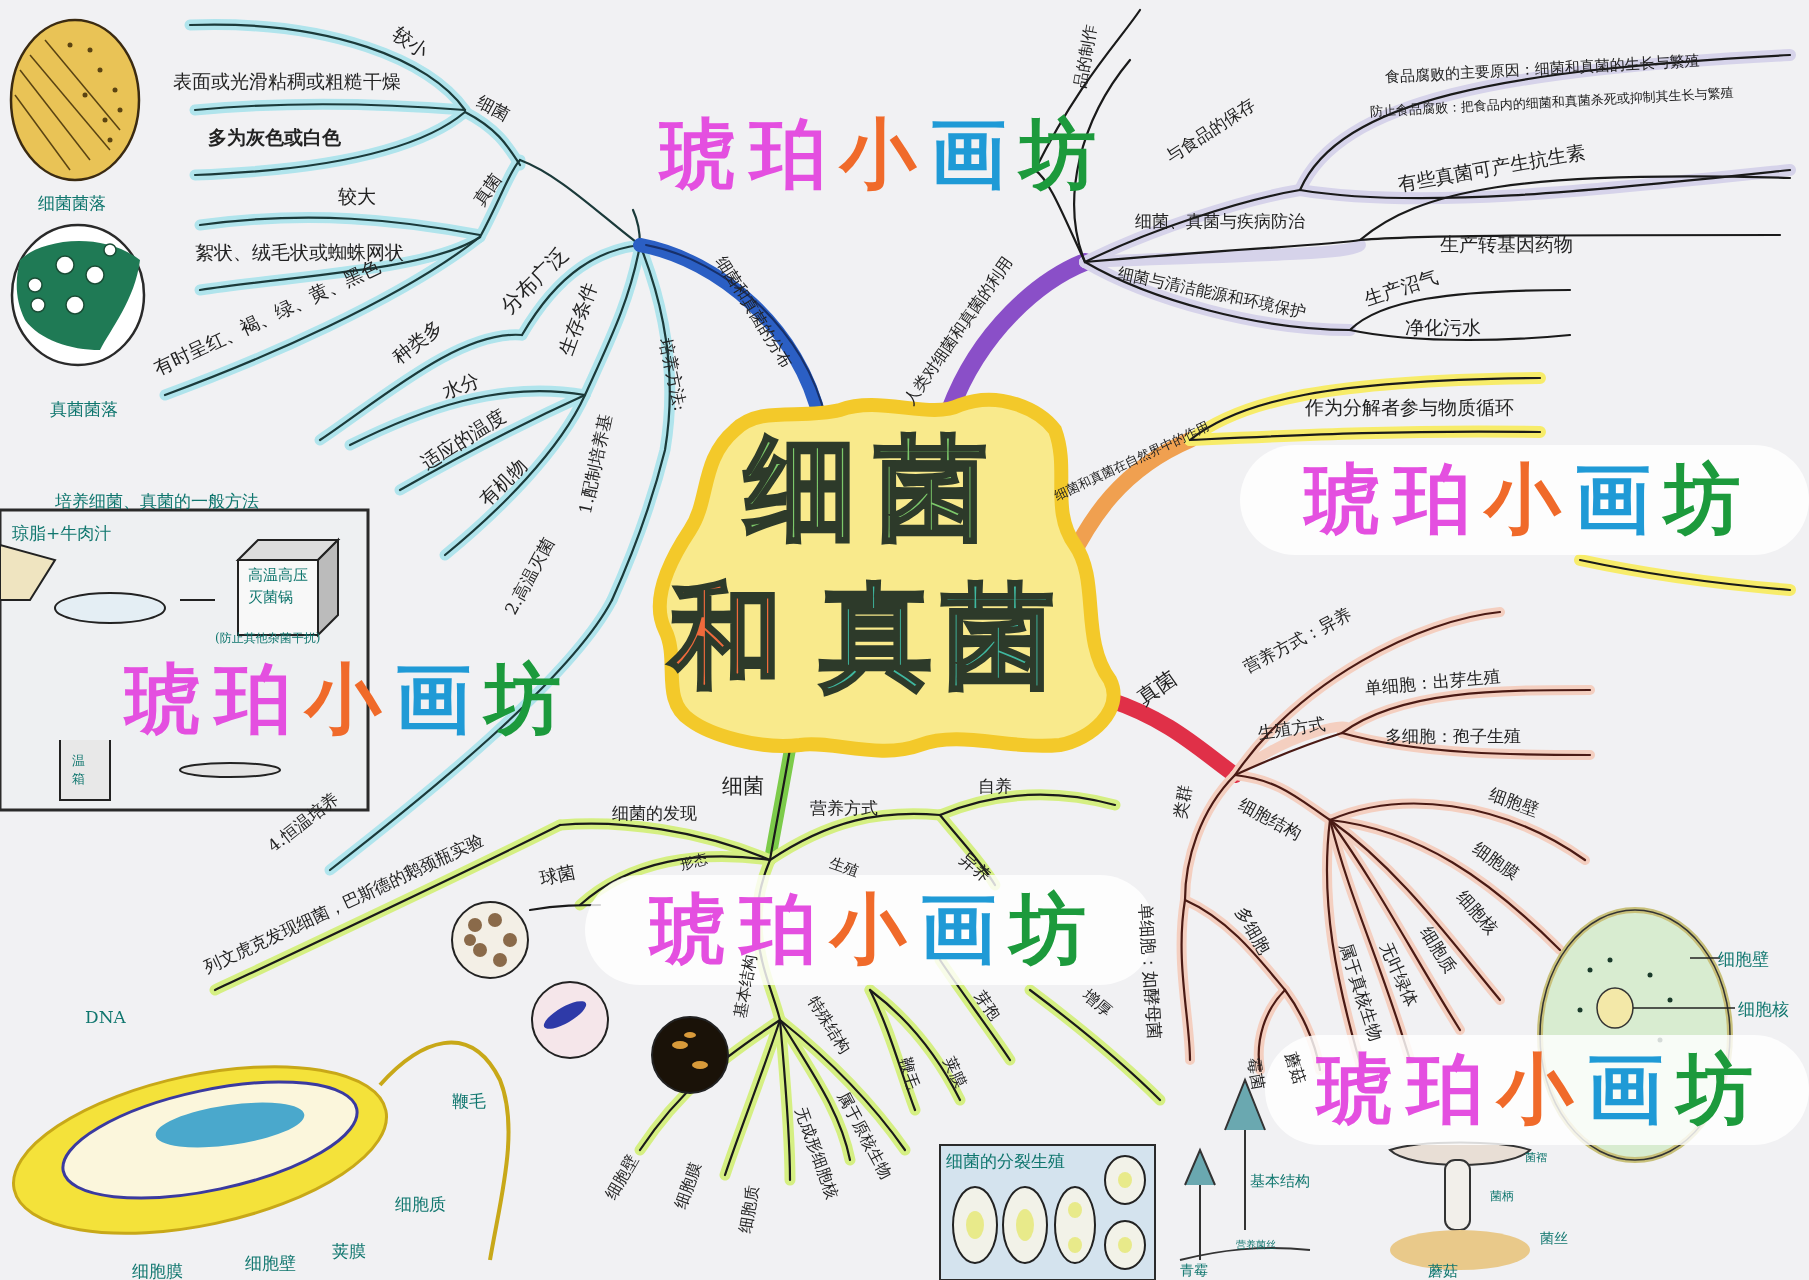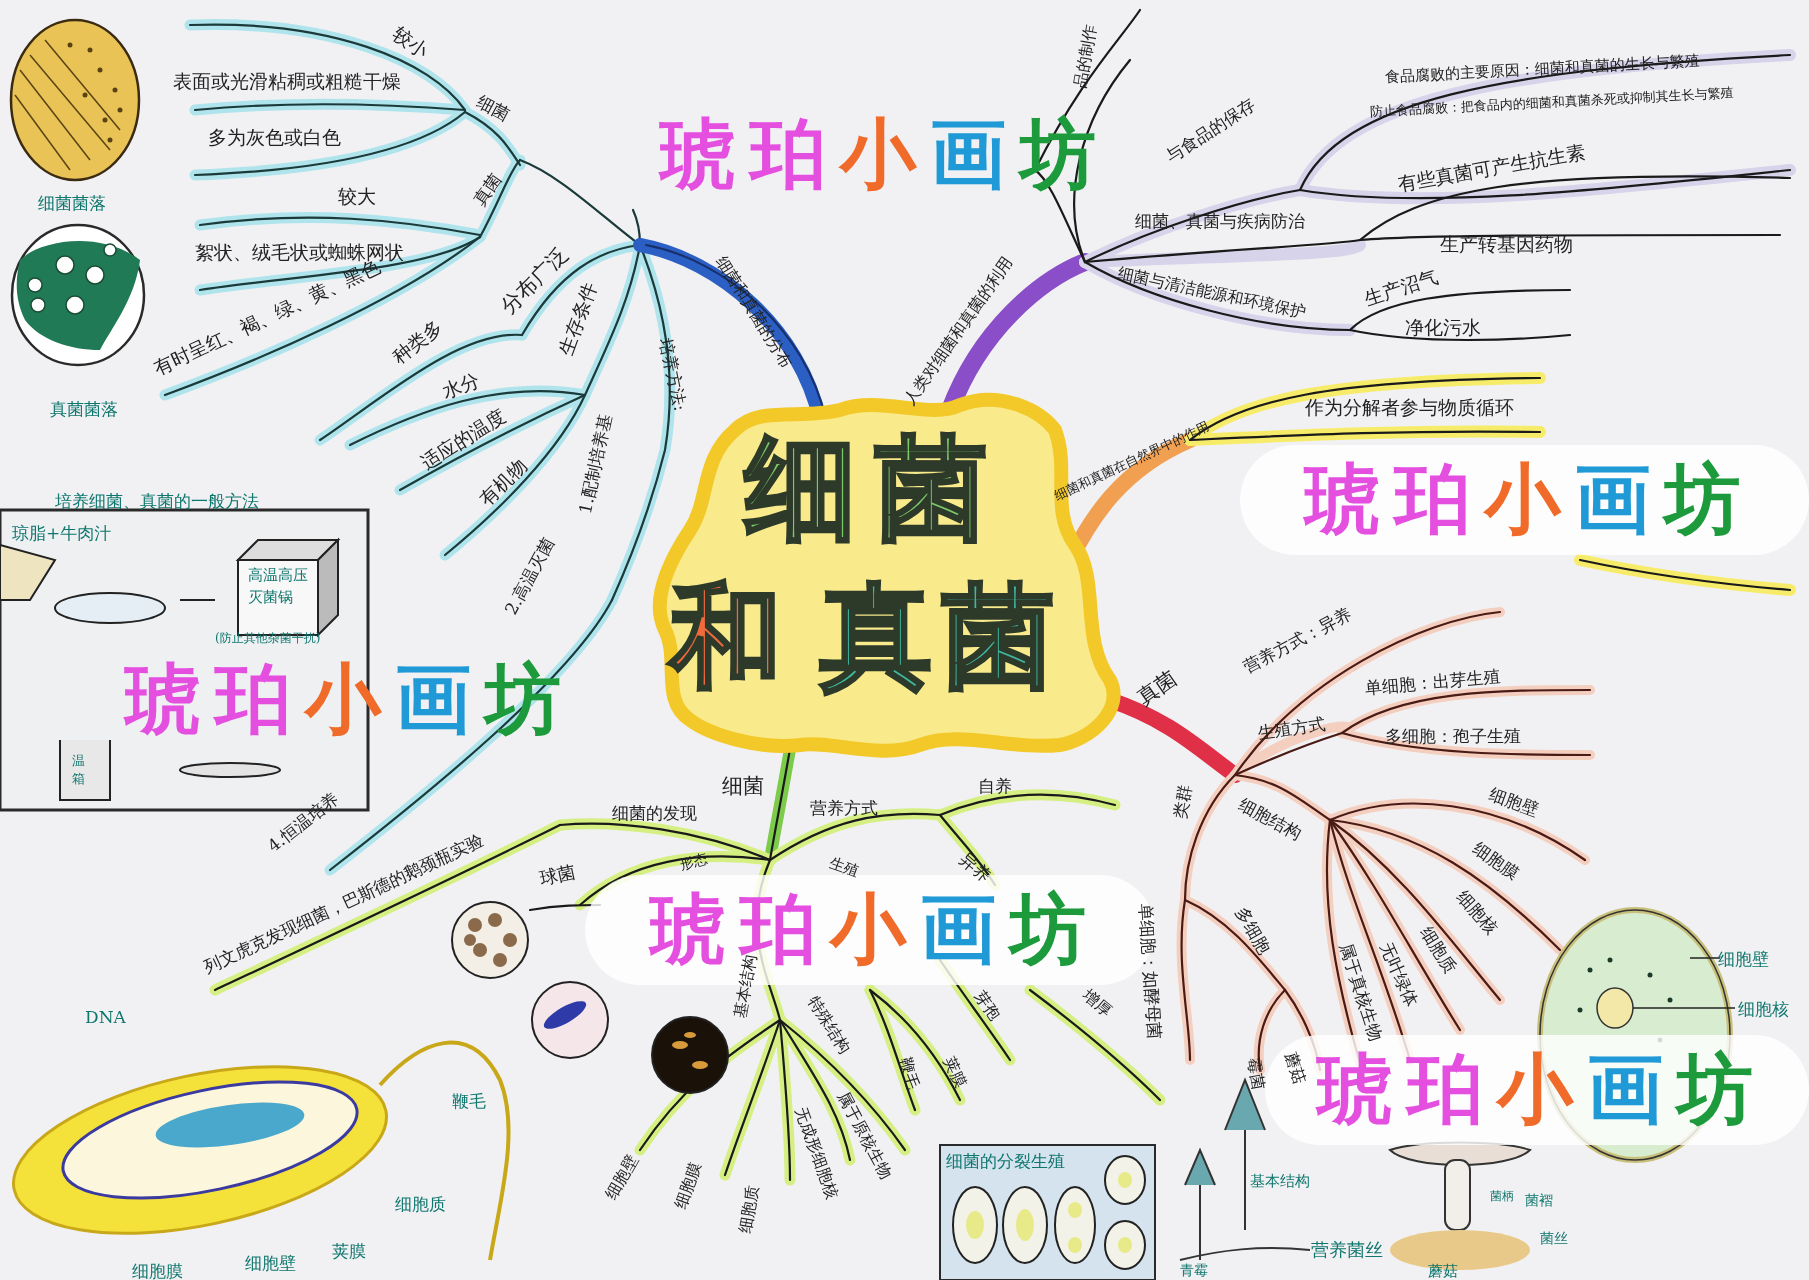--- a/index.html
+++ b/index.html
@@ -347,21 +347,21 @@
   <span style="color:#e44fe0">琥</span>
     <span style="color:#e44fe0">珀</span>
     <span style="color:#f06a2a">小</span>
     <span style="color:#1f9ad6">画</span>
     <span style="color:#1c9a3c">坊</span>
 </div>
 
 <div class="lbl" style="left:478px;top:92px;transform:rotate(28deg);font-size:17px;">细菌</div>
 <div class="lbl" style="left:395px;top:22px;transform:rotate(35deg);">较小</div>
 <div class="lbl" style="left:173px;top:72px;">表面或光滑粘稠或粗糙干燥</div>
-<div class="lbl" style="left:208px;top:128px;">多为灰色或白色</div>
+<div class="lbl" style="left:208px;top:128px;font-weight:bold;">多为灰色或白色</div>
 <div class="lbl" style="left:478px;top:195px;transform:rotate(-55deg);font-size:17px;">真菌</div>
 <div class="lbl" style="left:338px;top:187px;">较大</div>
 <div class="lbl" style="left:195px;top:243px;">絮状、绒毛状或蜘蛛网状</div>
 <div class="lbl" style="left:155px;top:360px;transform:rotate(-25deg);">有时呈红、褐、绿、黄、黑色</div>
 <div class="lbl md" style="left:505px;top:300px;transform:rotate(-45deg);">分布广泛</div>
 <div class="lbl" style="left:395px;top:350px;transform:rotate(-38deg);">种类多</div>
 <div class="lbl" style="left:565px;top:345px;transform:rotate(-70deg);">生存条件</div>
 <div class="lbl" style="left:443px;top:383px;transform:rotate(-20deg);">水分</div>
 <div class="lbl" style="left:423px;top:455px;transform:rotate(-32deg);">适应的温度</div>
 <div class="lbl" style="left:483px;top:493px;transform:rotate(-45deg);">有机物</div>
@@ -437,22 +437,22 @@
 <div class="boxlbl" style="left:85px;top:1007px;">DNA</div>
 <div class="boxlbl" style="left:452px;top:1090px;">鞭毛</div>
 <div class="boxlbl" style="left:395px;top:1193px;">细胞质</div>
 <div class="boxlbl" style="left:332px;top:1240px;">荚膜</div>
 <div class="boxlbl" style="left:245px;top:1252px;">细胞壁</div>
 <div class="boxlbl" style="left:132px;top:1260px;">细胞膜</div>
 
 <div class="boxlbl" style="left:946px;top:1150px;">细菌的分裂生殖</div>
 
 <div class="boxlbl" style="left:1250px;top:1172px;font-size:15px;">基本结构</div>
-<div class="boxlbl" style="left:1311px;top:1238px;font-size:18px;">营养菌丝</div>
+<div class="boxlbl" style="left:1236px;top:1238px;font-size:10px;">营养菌丝</div>
 <div class="boxlbl" style="left:1180px;top:1262px;font-size:14px;">青霉</div>
 
-<div class="boxlbl" style="left:1525px;top:1192px;font-size:14px;">菌褶</div>
+<div class="boxlbl" style="left:1525px;top:1150px;font-size:11px;">菌褶</div>
 <div class="boxlbl" style="left:1490px;top:1188px;font-size:12px;">菌柄</div>
 <div class="boxlbl" style="left:1540px;top:1230px;font-size:14px;">菌丝</div>
 <div class="boxlbl" style="left:1428px;top:1262px;font-size:15px;">蘑菇</div>
 
 <div class="boxlbl" style="left:1718px;top:948px;">细胞壁</div>
 <div class="boxlbl" style="left:1738px;top:998px;">细胞核</div>
 
 </body></html>

